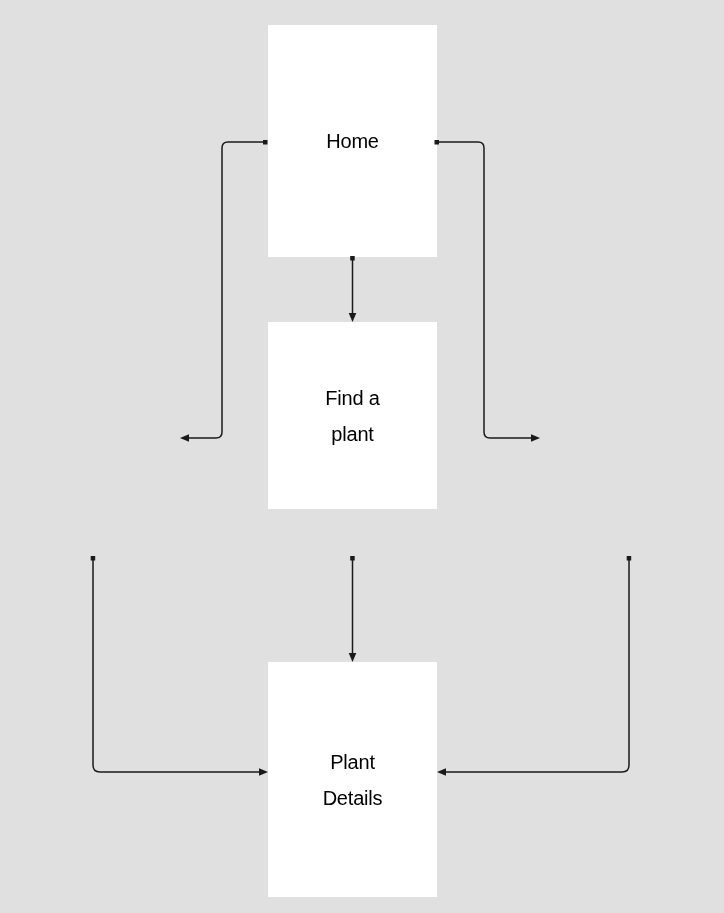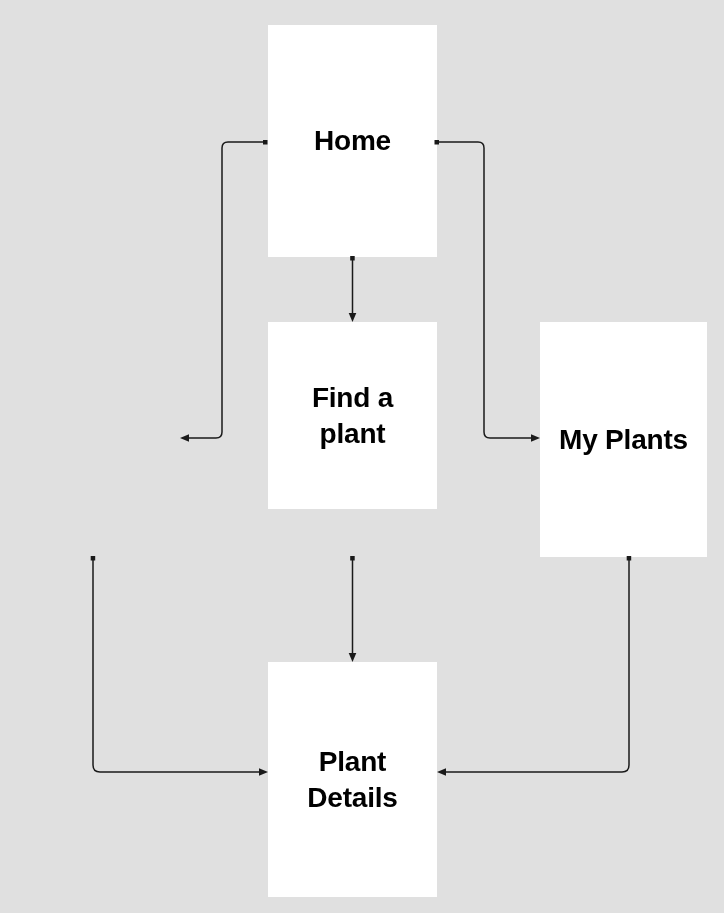--- a/index.html
+++ b/index.html
@@ -21,23 +21,23 @@
   .node {
     position: absolute;
     background: var(--node-fill, #ffffff);
     display: flex;
     align-items: center;
     justify-content: center;
   }
   .node .node-label {
     white-space: pre-line;
     text-align: center;
-    font-size: 28px;
+    font-size: 20px;
     line-height: 36px;
-    font-weight: 700;
+    font-weight: 400;
     color: var(--text, #000000);
     letter-spacing: -0.2px;
   }
   .node-home            { left: 268px; top: 25px;  width: 169px; height: 232px; }
   .node-whats-in-season { left: 11px;  top: 323px; width: 169px; height: 234px; }
   .node-find-a-plant    { left: 268px; top: 322px; width: 169px; height: 187px; }
   .node-my-plants       { left: 540px; top: 322px; width: 167px; height: 235px; }
   .node-plant-details   { left: 268px; top: 662px; width: 169px; height: 235px; }
 
   #edges {
@@ -69,23 +69,20 @@
   <div class="node node-home">
     <span class="node-label">Home</span>
   </div>
 
 
   <div class="node node-find-a-plant">
     <span class="node-label">Find a
 plant</span>
   </div>
 
-  <div class="node node-my-plants">
-    <span class="node-label">My Plants</span>
-  </div>
 
   <div class="node node-plant-details">
     <span class="node-label">Plant
 Details</span>
   </div>
 
   <svg id="edges" viewBox="0 0 724 913">
 
     <g>
       <rect class="edge-start-dot" x="263" y="140" width="4.5" height="4.5"></rect>

